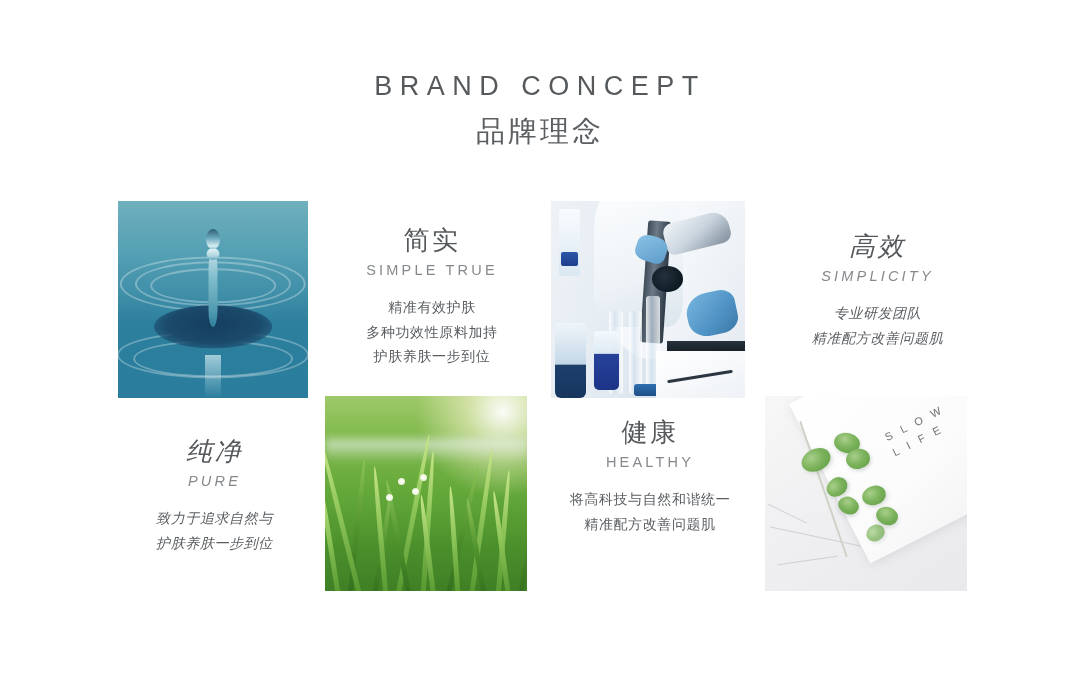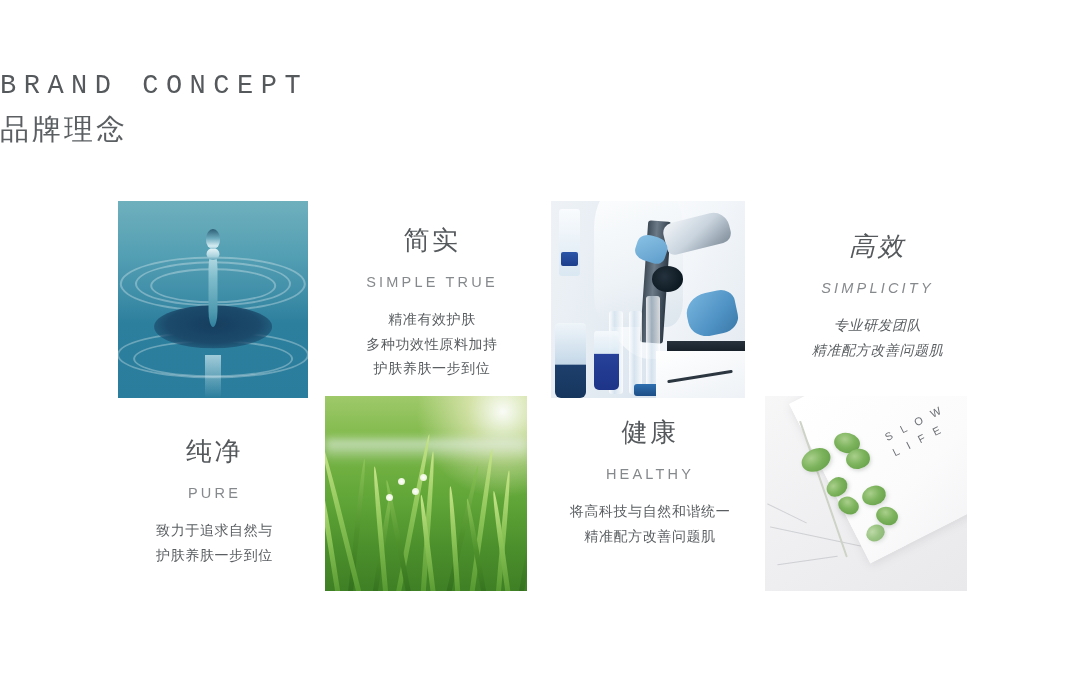--- a/index.html
+++ b/index.html
@@ -4,34 +4,34 @@
 <style>
   html,body{margin:0;padding:0;}
   body{
     width:1080px;height:676px;background:#ffffff;
     font-family:"Liberation Sans","DejaVu Sans",sans-serif;
     overflow:hidden;position:relative;
   }
   .stage{position:relative;width:1080px;height:676px;}
 
   
-  .header{position:absolute;left:0;top:72px;width:1080px;text-align:left;font-family:Liberation Mono, monospace;}
+  .header{position:absolute;left:0;top:72px;width:1080px;text-align:center;}
   .title-en{
     font-size:27px;letter-spacing:7.5px;color:#55595c;font-weight:300;
     line-height:1.1;
   }
   .title-cn{
     margin-top:14px;font-size:29px;letter-spacing:3px;color:#5b5f62;
     font-weight:300;line-height:1.1;
   }
 
   
   .block{position:absolute;text-align:center;}
   .b-cn{font-size:26px;color:#55595c;font-weight:300;letter-spacing:2.5px;line-height:1.15;}
-  .b-en{font-size:14.5px;color:#86898c;font-weight:300;letter-spacing:3.2px;margin-top:18px;line-height:1.2;}
+  .b-en{font-size:14.5px;color:#86898c;font-weight:300;letter-spacing:3.2px;margin-top:6px;line-height:1.2;}
   .b-desc{margin-top:16px;font-size:14px;color:#5a5e61;font-weight:400;line-height:1.75;letter-spacing:.6px;}
   .b-desc div{white-space:nowrap;}
 
   
   .photo{position:absolute;overflow:hidden;}
 
   
   .water{background:#57a0b2;}
   .water .sky{
     position:absolute;inset:0;
@@ -270,21 +270,21 @@
 
   <div class="block" style="left:770px;top:232px;width:215px;font-style:italic;">
     <div class="b-cn">高效</div>
     <div class="b-en">SIMPLICITY</div>
     <div class="b-desc">
       <div>专业研发团队</div>
       <div>精准配方改善问题肌</div>
     </div>
   </div>
 
-  <div class="block" style="left:112px;top:437px;width:205px;">
+  <div class="block" style="left:112px;top:437px;width:205px;font-style:italic;">
     <div class="b-cn">纯净</div>
     <div class="b-en">PURE</div>
     <div class="b-desc">
       <div>致力于追求自然与</div>
       <div>护肤养肤一步到位</div>
     </div>
   </div>
 
   <div class="photo grass" style="left:325px;top:396px;width:202px;height:195px;">
     <div class="gbg"></div>

